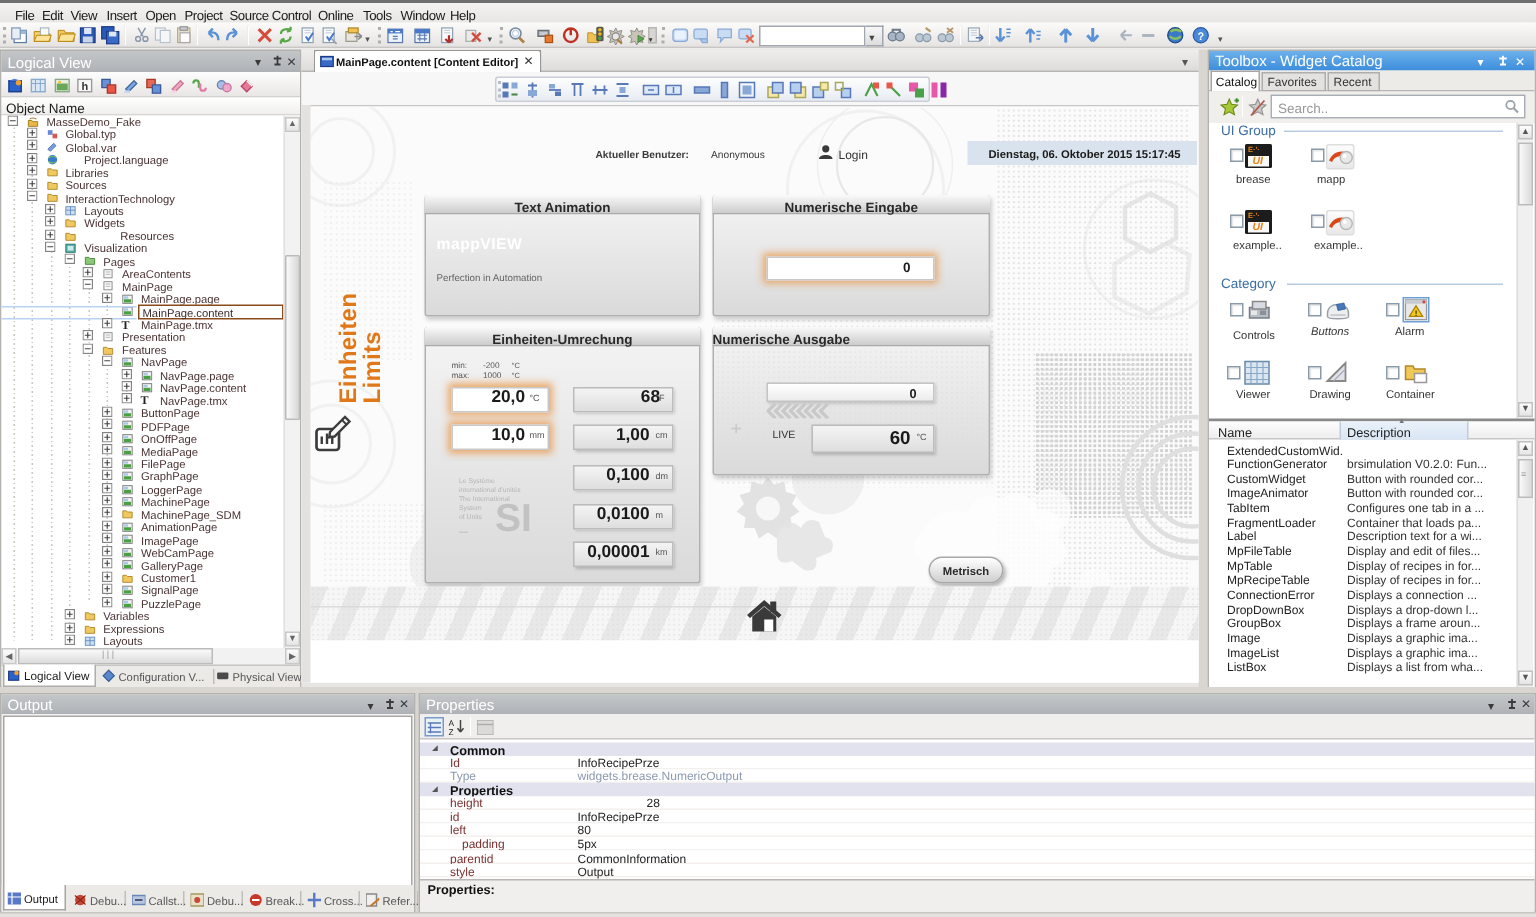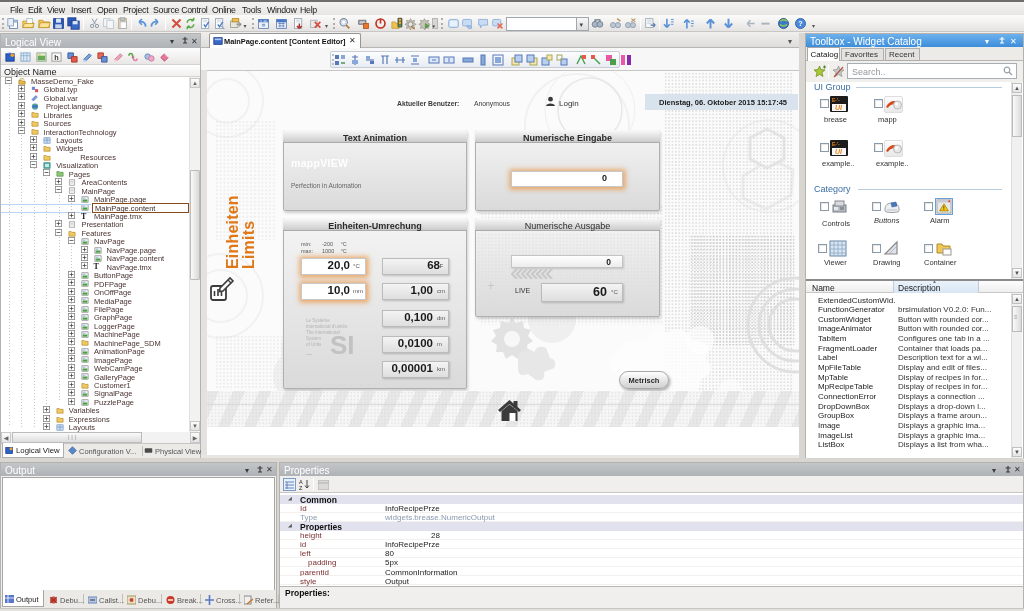--- a/index.html
+++ b/index.html
@@ -311,21 +311,21 @@
   </svg>
 <div class="a tt" style="left:43.6px;top:93.7px;font-size:7.5px;color:#4a3232;">Global.var</div>
 <svg class="a" style="left:17.6px;top:101.8px" width="7" height="7" viewBox="0 0 9 9">
     <rect x=".5" y=".5" width="8" height="8" fill="#fff" stroke="#848484" stroke-width="1"></rect>
     <path d="M2 4.5 L7 4.5 M4.5 2 L4.5 7" stroke="#444" stroke-width="1"></path>
   </svg>
 <svg class="a" style="left:30.6px;top:102.85px" width="8" height="7" viewBox="0 0 10 9">
     <circle cx="5" cy="4.5" r="4" fill="#3a78c8"></circle>
     <path d="M1.5 3 C4 1.5 7 1.5 8.5 3 M1.5 6 C4 7.5 7 7.5 8.5 6" stroke="#78c858" stroke-width=".9" fill="none"></path>
   </svg>
-<div class="a tt" style="left:30px;top:102.14999999999999px;font-size:7.5px;color:#4a3232;padding-left:16px;">Project.language</div>
+<div class="a tt" style="left:40px;top:102.14999999999999px;font-size:7.5px;color:#4a3232;padding-left:16px;">Project.language</div>
 <svg class="a" style="left:17.6px;top:110.3px" width="7" height="7" viewBox="0 0 9 9">
     <rect x=".5" y=".5" width="8" height="8" fill="#fff" stroke="#848484" stroke-width="1"></rect>
     <path d="M2 4.5 L7 4.5 M4.5 2 L4.5 7" stroke="#444" stroke-width="1"></path>
   </svg>
 <svg class="a" style="left:30.6px;top:111.3px" width="8" height="7" viewBox="0 0 10 9">
     <path d="M1 2 L4 2 L5 3 L9 3 L9 8 L1 8 Z" fill="#f0c860" stroke="#b08828" stroke-width=".8"></path>
   </svg>
 <div class="a tt" style="left:43.6px;top:110.6px;font-size:7.5px;color:#4a3232;">Libraries</div>
 <svg class="a" style="left:17.6px;top:118.8px" width="7" height="7" viewBox="0 0 9 9">
     <rect x=".5" y=".5" width="8" height="8" fill="#fff" stroke="#848484" stroke-width="1"></rect>
@@ -879,21 +879,21 @@
 <div class="a tt" style="left:437px;top:365.5px;font-size:6px;color:#555;">km</div>
 <div class="a tt" style="left:306px;top:318px;font-size:4.5px;color:#b4b4b4;">Le Système</div>
 <div class="a tt" style="left:306px;top:324px;font-size:4.5px;color:#b4b4b4;">international d'unités</div>
 <div class="a tt" style="left:306px;top:330px;font-size:4.5px;color:#b4b4b4;">The International</div>
 <div class="a tt" style="left:306px;top:336px;font-size:4.5px;color:#b4b4b4;">System</div>
 <div class="a tt" style="left:306px;top:342px;font-size:4.5px;color:#b4b4b4;">of Units</div>
 <div class="a tt" style="left:330px;top:330px;font-size:26px;color:#c2c2c2;font-weight:bold;">SI</div>
 <div class="a tt" style="left:306px;top:352px;font-size:3px;color:#c8c8c8;">▬▬</div>
 <div class="a" style="left:475px;top:218px;width:185px;height:99px;background:linear-gradient(#f4f4f4,#dadada);border:1px solid #b0b0b0;border-radius:2px;box-shadow:1px 2px 3px rgba(0,0,0,.18);"></div>
 <div class="a" style="left:475px;top:218px;width:185px;height:13px;background:linear-gradient(#fafafa,#cccccc);border-bottom:1px solid #aaa;border-radius:2px 2px 0 0;"></div>
-<div class="a tt" style="left:475px;top:220.5px;font-size:9px;color:#2a2a2a;font-weight:normal;width:185px;text-align:center;">Numerische Ausgabe</div>
+<div class="a tt" style="left:475px;top:220.5px;font-size:9px;color:#2a2a2a;font-weight:bold;width:185px;">Numerische Ausgabe</div>
 <div class="a" style="left:477px;top:233px;width:181px;height:82px;background-image:radial-gradient(#dcdcdc 0.7px, transparent 0.8px);background-size:3.4px 3.4px;opacity:.5;"></div>
 <div class="a" style="left:511px;top:255px;width:112px;height:13px;background:linear-gradient(#ffffff,#ececec);border:1px solid #c4c4c4;box-shadow:1px 1px 2px rgba(0,0,0,.15);"></div>
 <div class="a tt" style="left:511px;top:257px;font-size:8.5px;color:#1a1a1a;font-weight:bold;width:100px;text-align:right;">0</div>
 <svg class="a" style="left:511px;top:269px" width="58" height="10" viewBox="0 0 58 10">
     <g stroke="#c9c9c9" stroke-width="2.2" fill="none">
       <path d="M6 0 L1 5 L6 10"></path>
       <path d="M11 0 L6 5 L11 10"></path>
       <path d="M16 0 L11 5 L16 10"></path>
       <path d="M21 0 L16 5 L21 10"></path>
       <path d="M26 0 L21 5 L26 10"></path>

